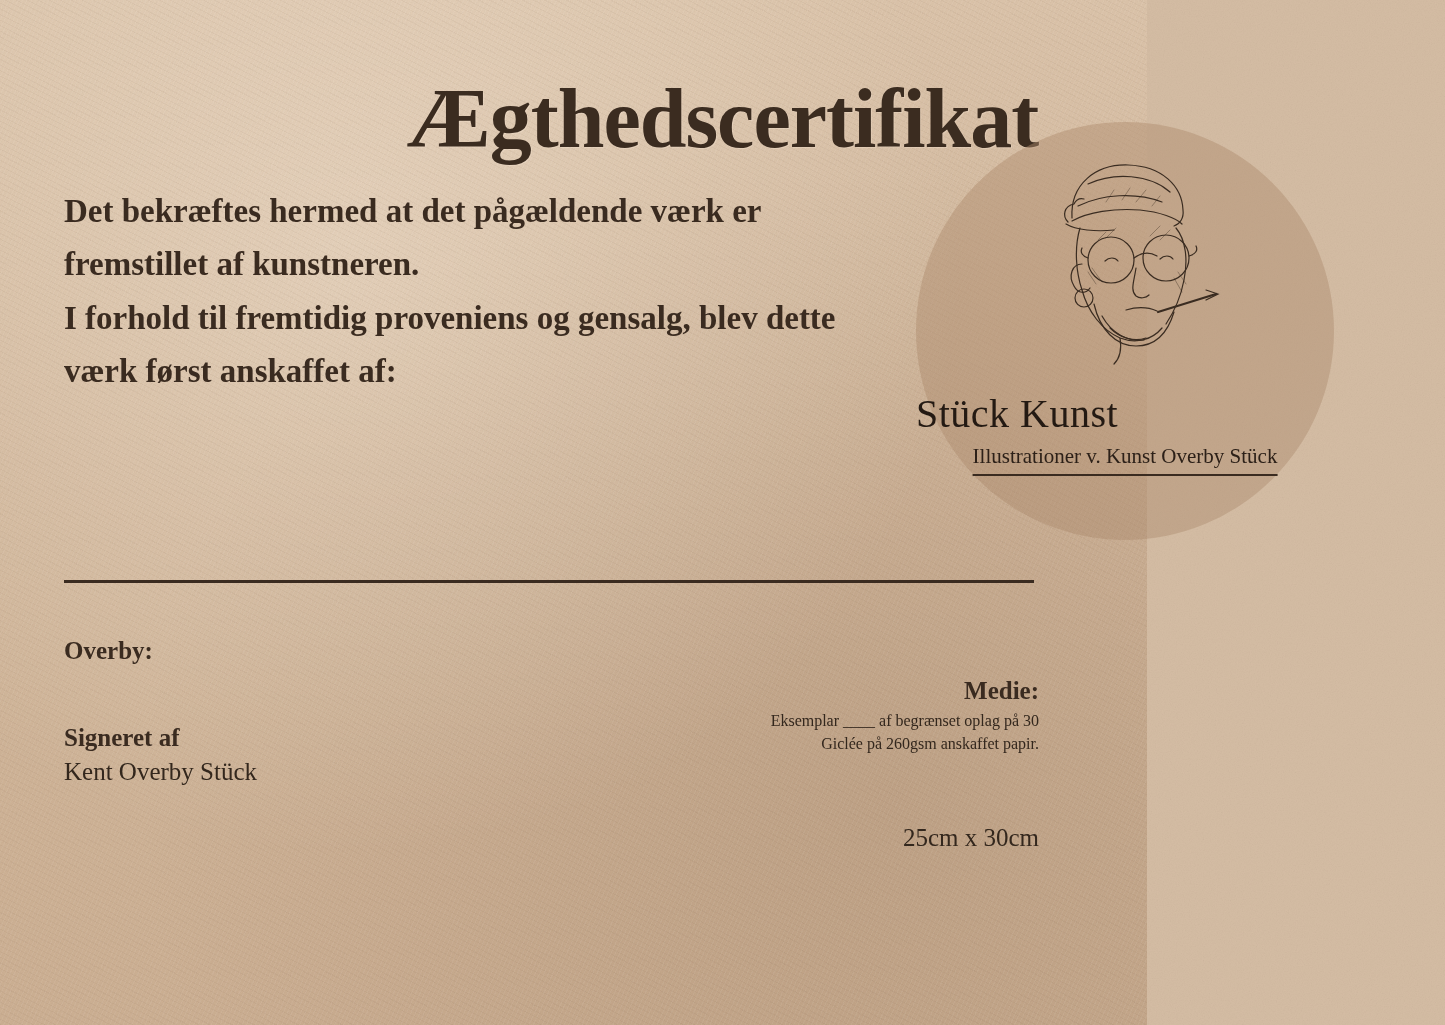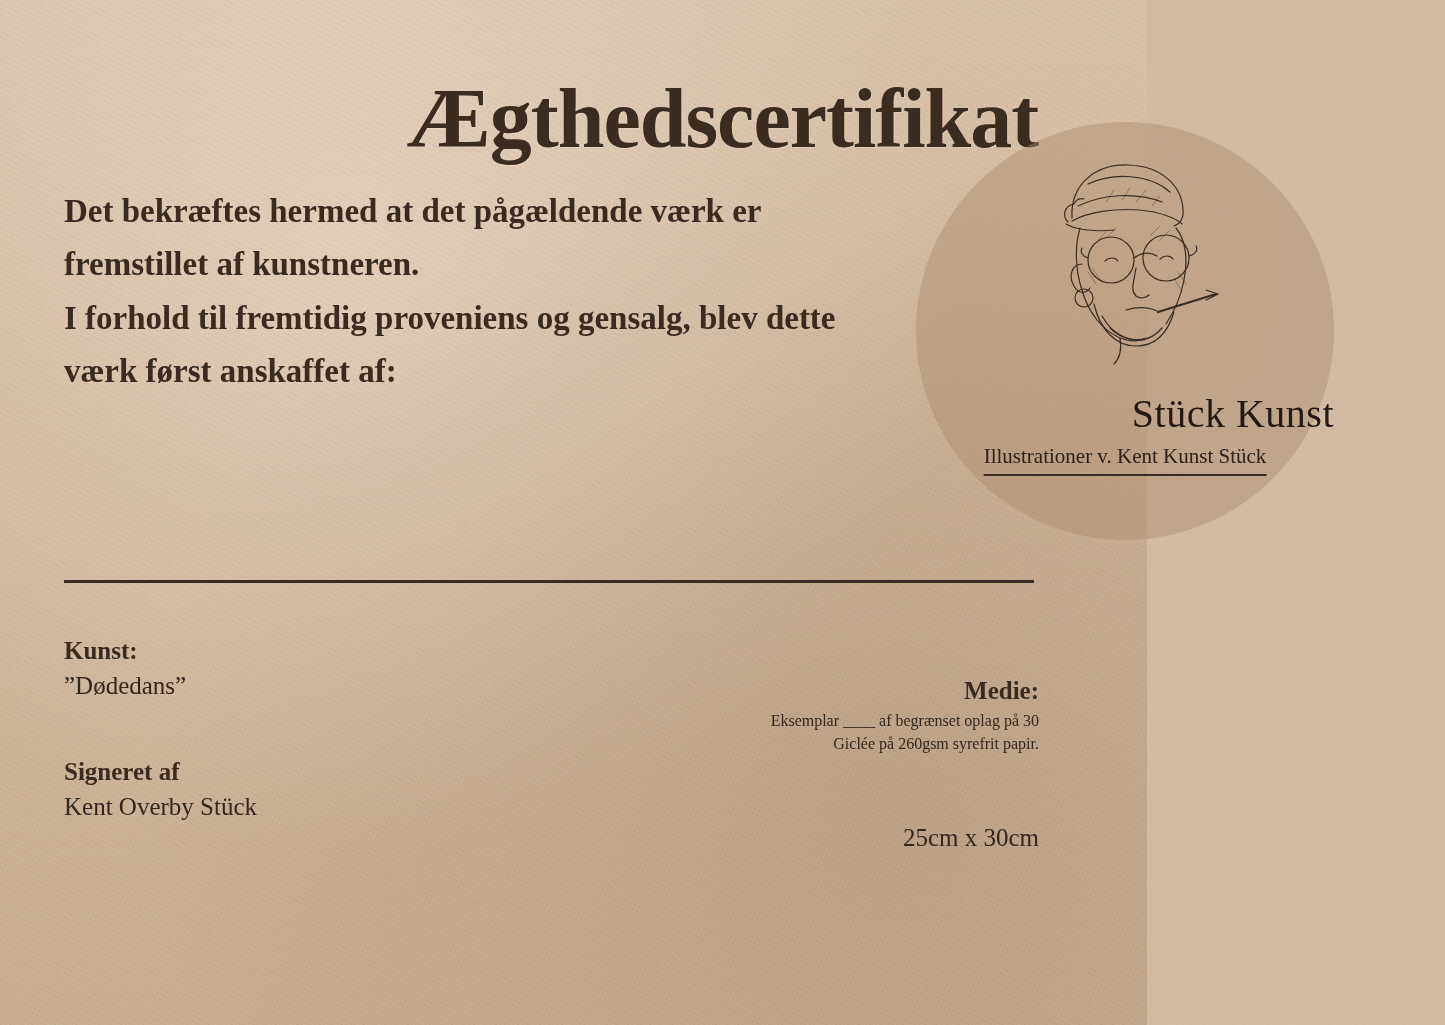--- a/index.html
+++ b/index.html
@@ -97,21 +97,21 @@
     top: 22px;
     transform: translateX(-50%);
     width: 230px;
     height: 250px;
   }
   #stamp-name {
     position: absolute;
     left: 0;
     top: 268px;
     width: 418px;
-    text-align: right;
+    text-align: left;
     font-size: 40px;
     color: #241a13;
     letter-spacing: 0.5px;
   }
   #stamp-sub {
     position: absolute;
     left: 50%;
     transform: translateX(-50%);
     top: 322px;
     font-size: 21px;
@@ -232,32 +232,31 @@
           <path d="M140 92 L150 82"></path>
             <path d="M150 96 L160 86"></path>
           <path d="M112 56 L120 44"></path>
             <path d="M126 58 L136 46"></path>
           <path d="M96 58 L104 46"></path>
             <path d="M142 62 L150 52"></path>
         </g>
       </g>
     </svg>
     <div id="stamp-name">Stück Kunst</div>
-    <div id="stamp-sub">Illustrationer v. Kent Kunst Stück</div>
+    <div id="stamp-sub">Illustrationer v. Kunst Overby Stück</div>
   </div>
 
   <div id="details-left">
-    <div class="field-label">Kunst:</div>
-    <div class="field-value">”Dødedans”</div>
+    <div class="field-label">Overby:</div>
     <div class="block-gap"></div>
     <div class="field-label">Signeret af</div>
     <div class="field-value">Kent Overby Stück</div>
   </div>
 
   <div id="details-right">
     <div class="field-label">Medie:</div>
     <div class="right-line">Eksemplar ____ af begrænset oplag på 30</div>
-    <div class="right-line">Giclée på 260gsm syrefrit papir.</div>
+    <div class="right-line">Giclée på 260gsm anskaffet papir.</div>
     <div class="block-gap-lg"></div>
     <div class="field-value">25cm x 30cm</div>
   </div>
 
 </div>
 
 </body></html>

